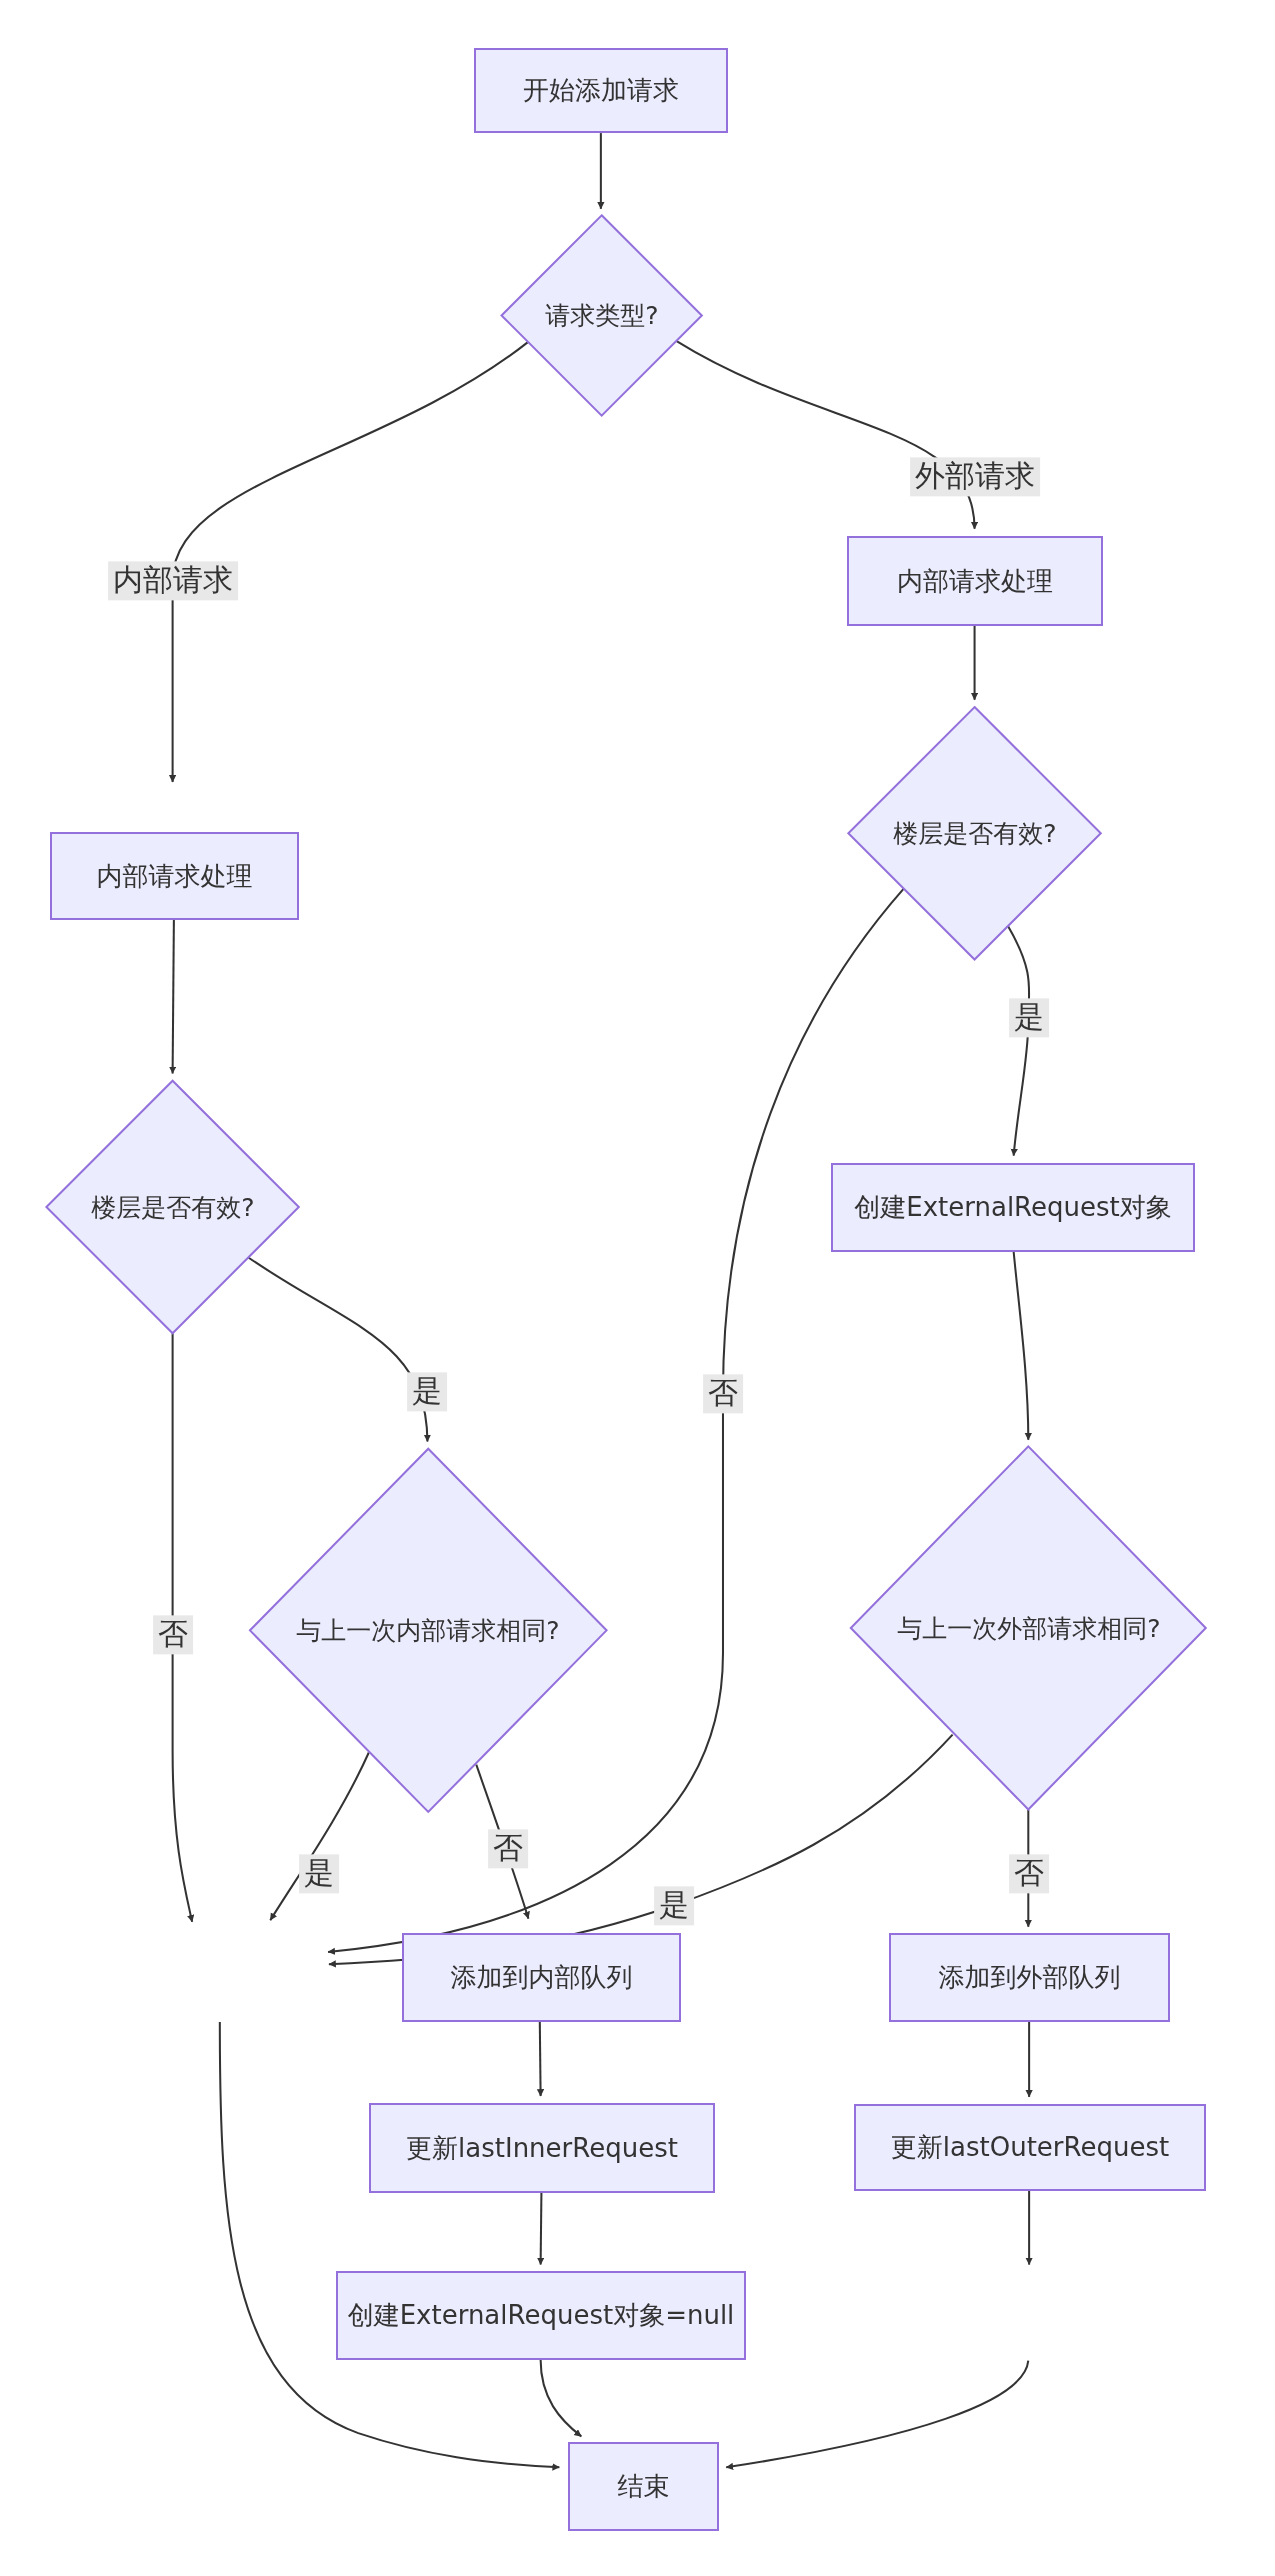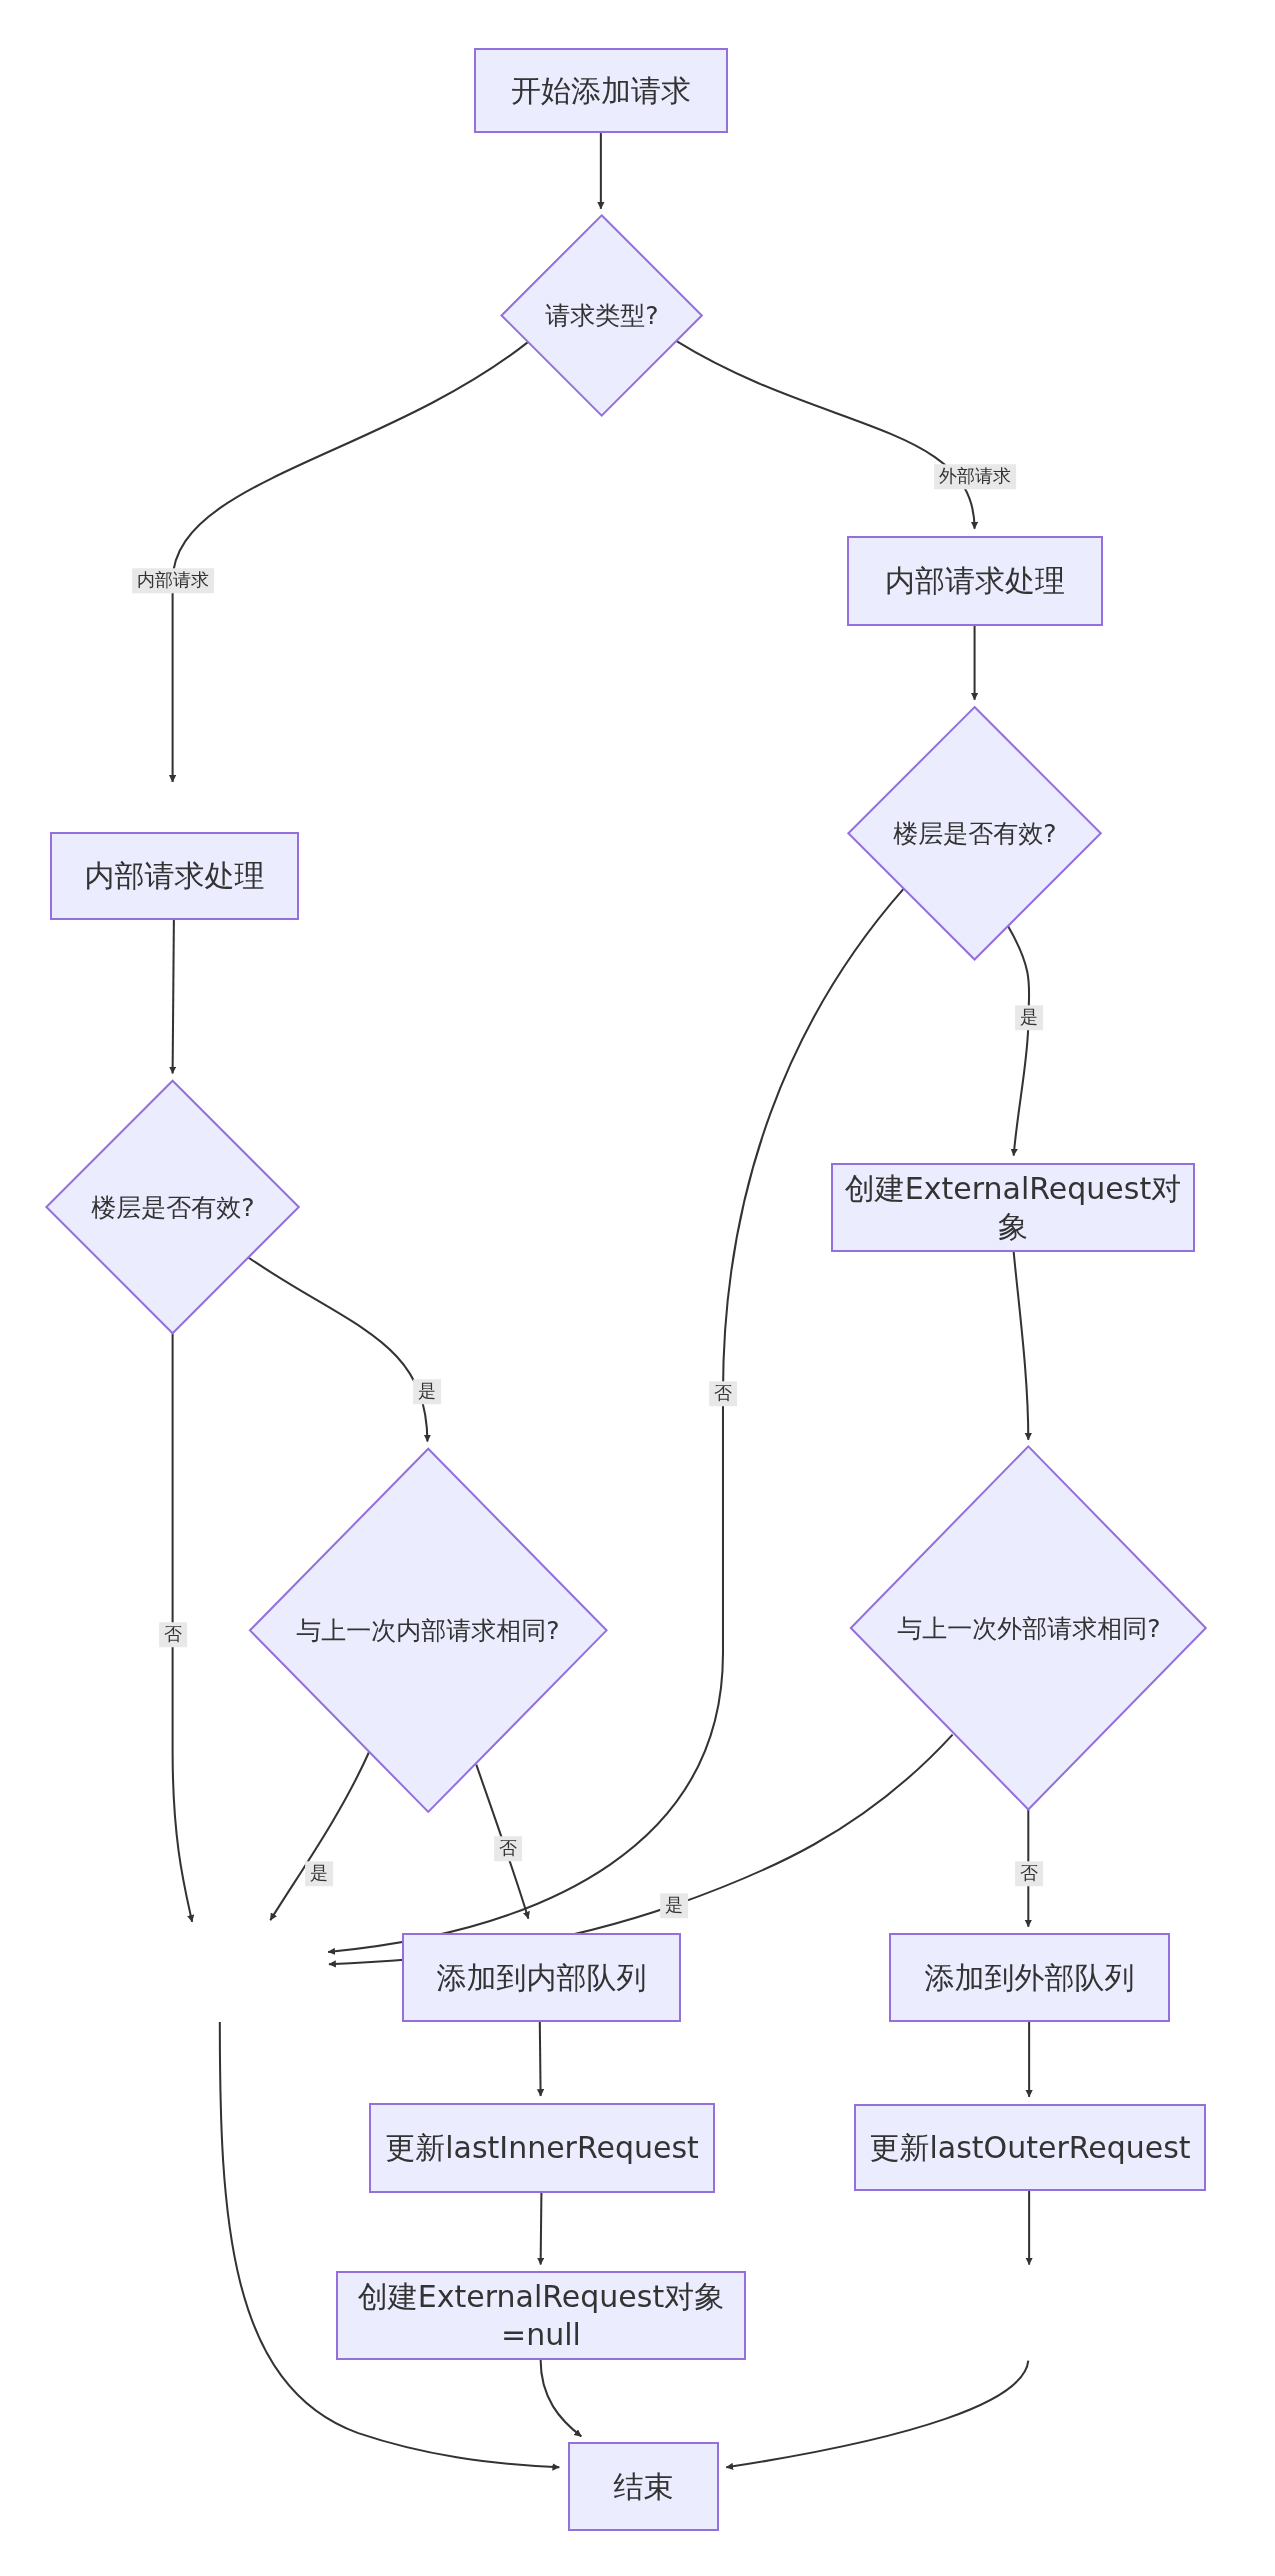--- a/index.html
+++ b/index.html
@@ -8,25 +8,25 @@
   }
   html,body{margin:0;padding:0;}
   body{background:var(--background);font-family:"DejaVu Sans","Liberation Sans",sans-serif;}
   .canvas{position:relative;width:1275px;height:2576px;background:var(--background);overflow:hidden;}
   .canvas svg{position:absolute;left:0;top:0;}
   .edge{fill:none;stroke:var(--edge);stroke-width:2.5px;}
   .nshape{fill:var(--node-fill);stroke:var(--node-border);stroke-width:2.5px;}
   #arrowhead path{fill:var(--edge);}
   .node{position:absolute;display:flex;align-items:center;justify-content:center;
         background:var(--node-fill);border:2px solid var(--node-border);
-        box-sizing:border-box;color:var(--text);font-size:30px;text-align:center;line-height:1.25;}
+        box-sizing:border-box;color:var(--text);font-size:26px;text-align:center;line-height:1.25;}
   .dlabel{position:absolute;transform:translate(-50%,-50%);color:var(--text);
           font-size:25px;text-align:right;white-space:nowrap;}
   .elabel{position:absolute;transform:translate(-50%,-50%);color:var(--text);
-          font-size:18px;line-height:1.15;padding:2.4px 4.9px;background:var(--label-bg);
+          font-size:30px;line-height:1.15;padding:2.4px 4.9px;background:var(--label-bg);
           white-space:nowrap;font-family:Liberation Serif, serif;}
 </style>
 </head>
 <body>
 
 <div class="canvas">
 
   <svg width="1275" height="2576" viewBox="0 0 1566 3163">
     <defs>
       <marker id="arrowhead" markerWidth="10" markerHeight="10" refX="8.5" refY="4.5" orient="auto" markerUnits="userSpaceOnUse">

